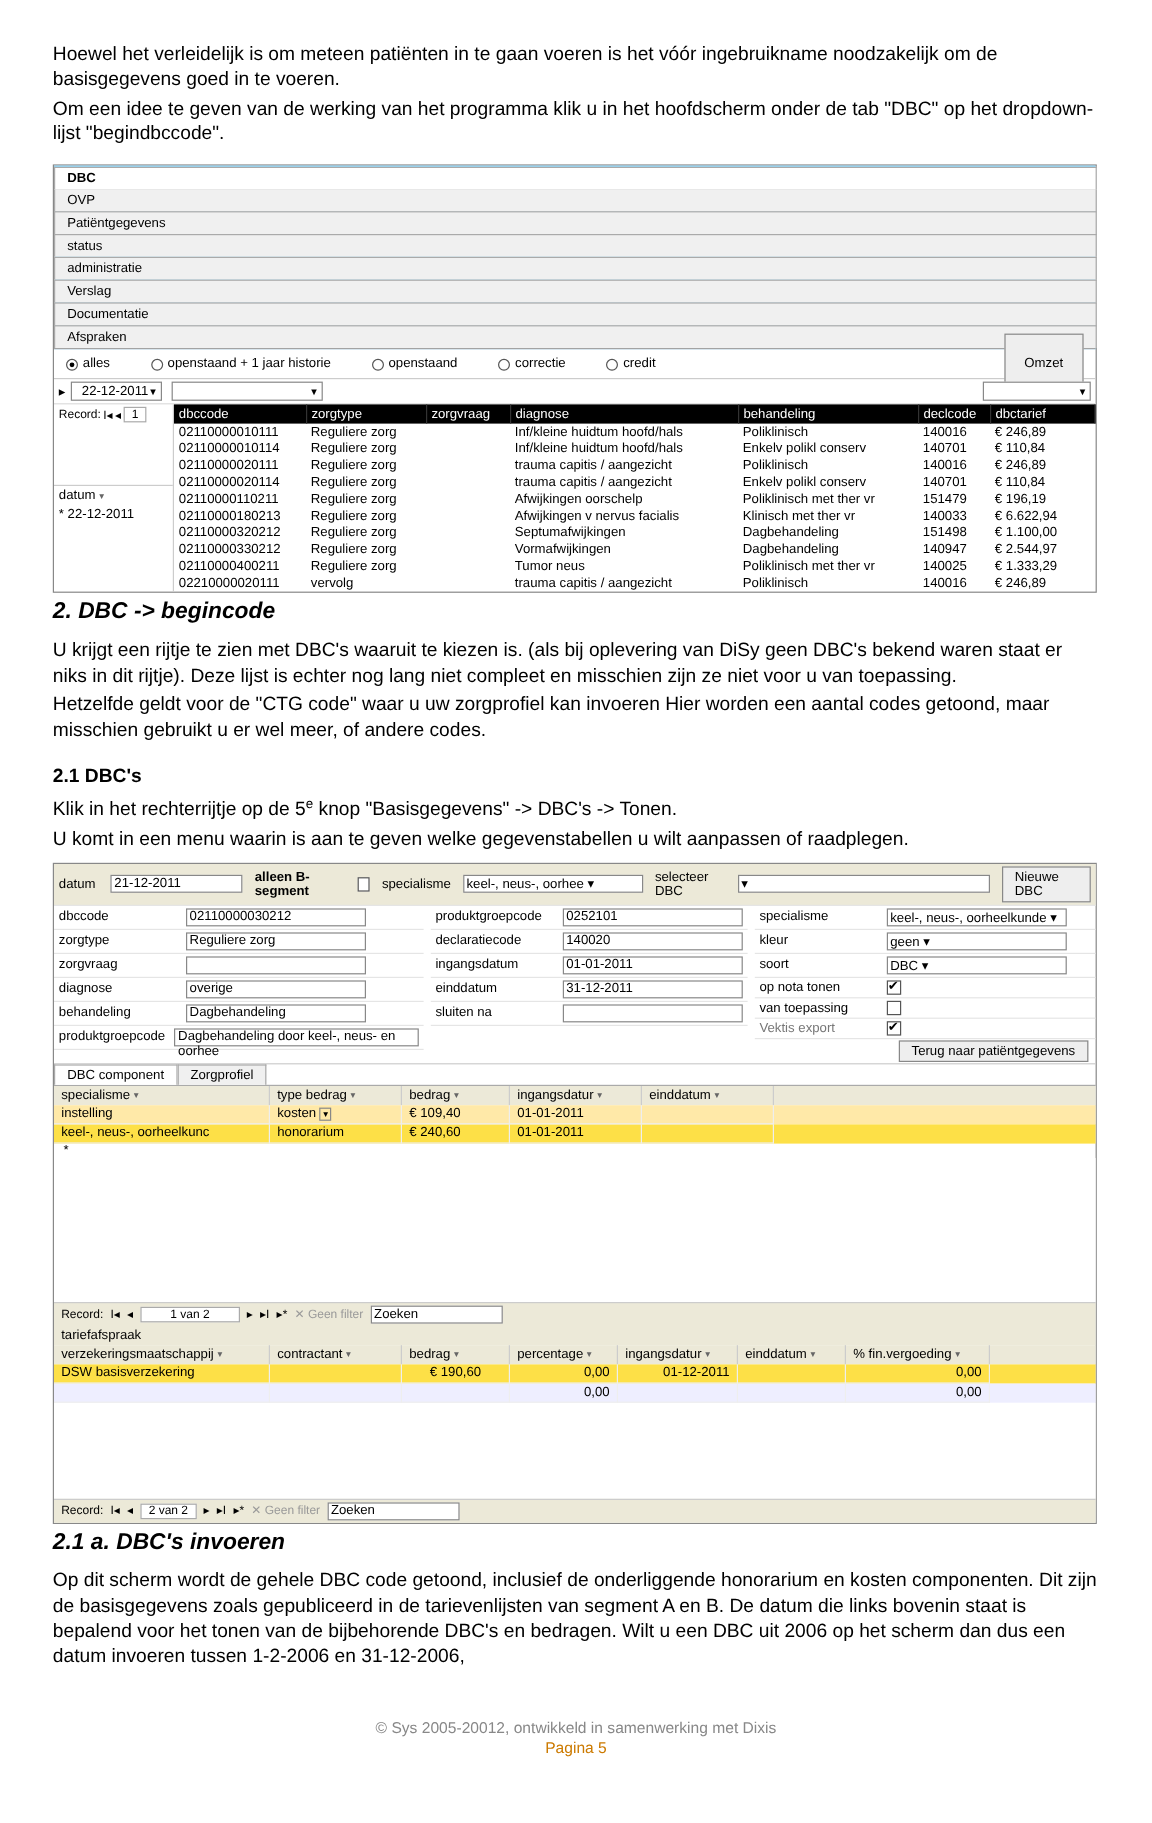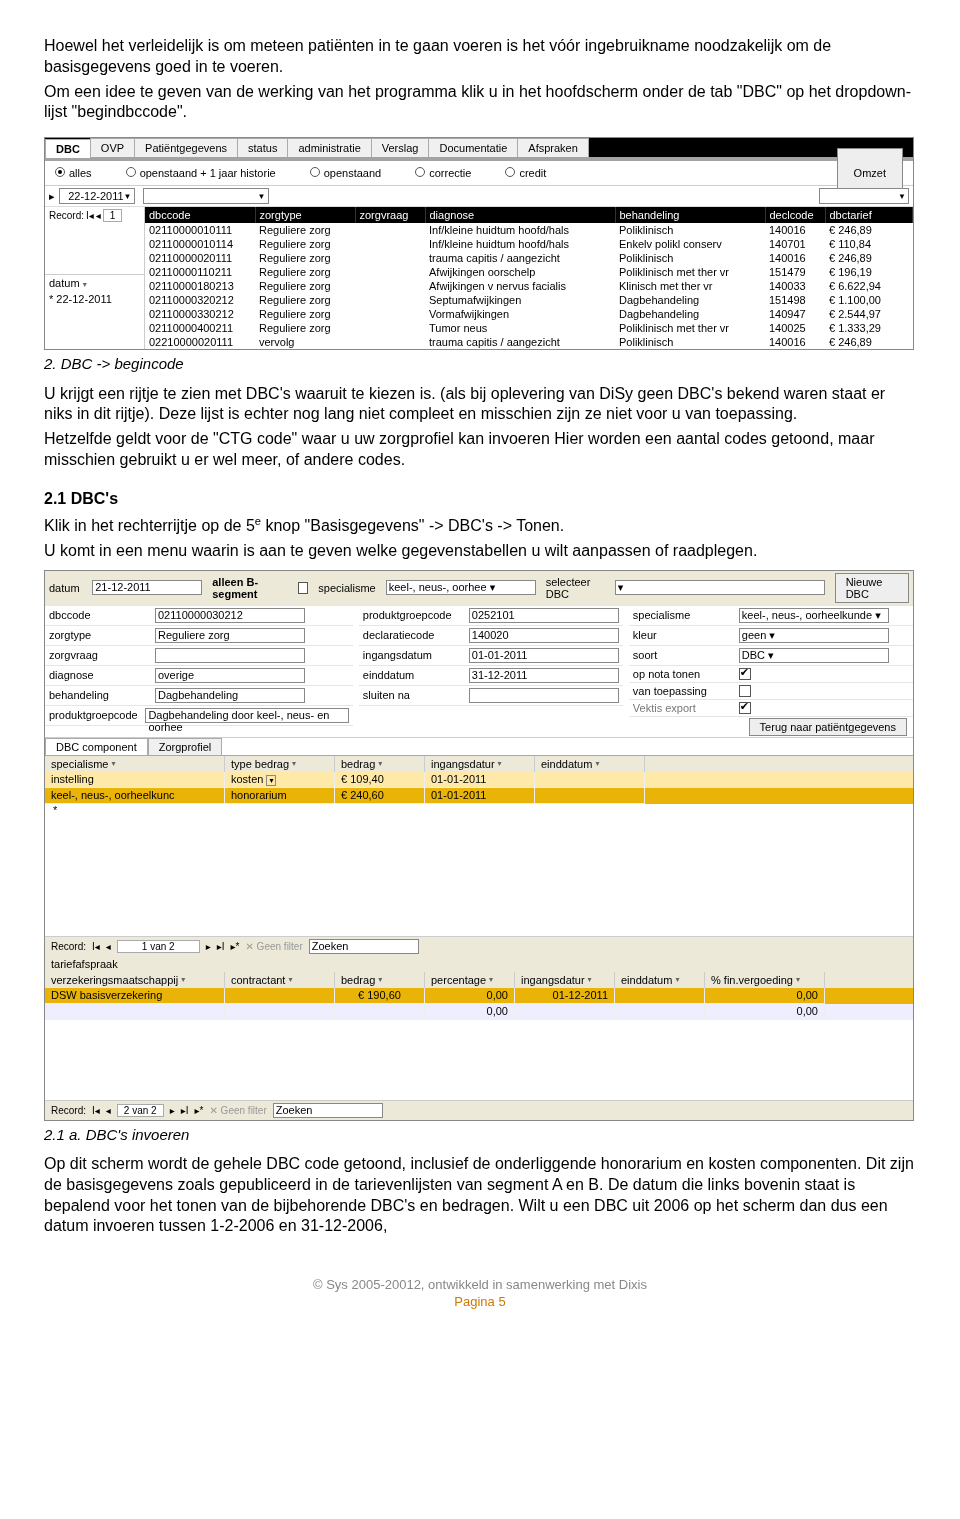--- a/index.html
+++ b/index.html
@@ -6,46 +6,46 @@
   body {
     font-family: Arial, Helvetica, sans-serif;
     font-size: 16px;
     margin: 0;
     padding: 36px 44px 20px 44px;
     background: #fff;
     color: #000;
     width: 960px;
   }
   p { margin: 0 0 4px 0; line-height: 1.3; }
-  .caption { font-style: italic; font-size: 15px; margin: 4px 0 10px 0; }
+  .caption { font-style: italic; font-size: 19px; margin: 4px 0 10px 0; font-weight: bold; }
   .section-heading { font-weight: bold; margin-top: 18px; }
   .para { margin-bottom: 14px; }
   sup { font-size: 0.7em; }
   .screenshot {
     border: 1px solid #888;
     background: #fff;
     font-size: 11px;
     font-family: Tahoma, Verdana, sans-serif;
     color: #000;
     margin: 8px 0 2px 0;
   }
   
   .ss1 { width: 870px; }
-  .tabs1 { display: flex; border-bottom: 4px solid #a3a3a3; background: #000000; }
+  .tabs1 { display: flex; border-bottom: 1px solid #a3a3a3; background: #7dd3fc; flex-direction: column; }
   .tab1 {
     padding: 3px 10px;
     border: 1px solid #aaa;
     border-bottom: none;
     background: #f0f0f0;
     font-size: 11px;
     margin-right: -1px;
   }
   .tab1.active { background: #fff; font-weight: bold; position: relative; top: 1px; }
   .filterrow { display: flex; align-items: center; padding: 6px 10px; gap: 20px; border-bottom: 1px solid #ccc; }
-  .radio1 { display:inline-flex; align-items:flex-start; gap:4px; margin-right:14px; font-size:11px; }
+  .radio1 { display:inline-flex; align-items:flex-end; gap:4px; margin-right:14px; font-size:11px; }
   .radio1 .dot { width:10px;height:10px;border:1px solid #555;border-radius:50%; display:inline-block; position:relative;}
   .radio1.sel .dot::after{content:"";position:absolute;top:2px;left:2px;width:4px;height:4px;background:#000;border-radius:50%;}
   .btn1 { border:1px solid #888; background:#eee; padding:18px 16px; font-size:11px;}
   .hdr-black { background:#000; color:#fff; display:flex; font-weight:bold; font-size:11px; }
   .hdr-black > div { padding:3px 6px; border-right:1px solid #444;}
   .subrow { display:flex; padding:2px 4px; align-items:center; gap:4px; border-bottom:1px solid #ddd;}
   .drop { border:1px solid #888; background:#fff; display:inline-flex; align-items:center; justify-content:flex-end; padding:0 2px; height:16px;}
   .drop .arr { font-size:8px;}
   .tbl1 { width:100%; border-collapse:collapse; font-size:11px;}
   .tbl1 th { background:#000; color:#fff; text-align:left; padding:2px 4px; font-weight:normal; border-right:1px solid #333;}
@@ -60,21 +60,21 @@
   .fldsm { min-width:110px;}
   .check { width:12px;height:12px;border:1px solid #555;display:inline-block;position:relative;background:#fff;}
   .check.checked::after{content:"✔";position:absolute;top:-3px;left:0;font-size:11px;}
   .btn2 { border:1px solid #888;background:#eee;padding:2px 10px;font-size:11px;}
   .greybar {background:#ece9d8;}
   .tabs2 { display:flex; border-bottom:1px solid #aaa;}
   .tab2 { padding:2px 10px; border:1px solid #aaa; border-bottom:none; background:#f0f0f0; font-size:11px;}
   .tab2.active{background:#fff;}
   .gridhdr { display:flex; background:#ece9d8;}
   .gridhdr > div { padding:2px 6px; border-right:1px solid #ccc; font-size:11px; display:flex; align-items:center; gap:3px;}
-  .gridrow { display:flex; background:#eab308;}
+  .gridrow { display:flex; background:#fde047;}
   .gridrow > div { padding:1px 6px; border-right:1px solid #eee; border-bottom:1px solid #eee; font-size:11px; height:16px;}
   .gridrow.highlight { background:#ffe9a8;}
   .sortarr{font-size:8px;color:#666;}
   .recordbar { background:#ece9d8; padding:2px 6px; font-size:10px; display:flex; align-items:center; gap:6px; border-top:1px solid #ccc;}
   .grey-lbl { color:#777;}
   .footer { text-align:center; margin-top:40px; font-size:13px; color:#888;}
   .footer .pag { color:#cc7a00; margin-top:2px;}
   .spacer { height:120px; background:#fff;}
   .spacer-sm { height:80px; background:#fff;}
   .right { margin-left:auto;}
@@ -180,20 +180,29 @@
             <tr>
               <td>02110000020111</td>
               <td>Reguliere zorg</td>
               <td></td>
               <td>trauma capitis / aangezicht</td>
               <td>Poliklinisch</td>
               <td>140016</td>
               <td>€ 246,89</td>
             </tr>
             <tr>
+              <td>02110000020114</td>
+              <td>Reguliere zorg</td>
+              <td></td>
+              <td>trauma capitis / aangezicht</td>
+              <td>Enkelv polikl conserv</td>
+              <td>140701</td>
+              <td>€ 110,84</td>
+            </tr>
+            <tr>
               <td>02110000110211</td>
               <td>Reguliere zorg</td>
               <td></td>
               <td>Afwijkingen oorschelp</td>
               <td>Poliklinisch met ther vr</td>
               <td>151479</td>
               <td>€ 196,19</td>
             </tr>
             <tr>
               <td>02110000180213</td>

